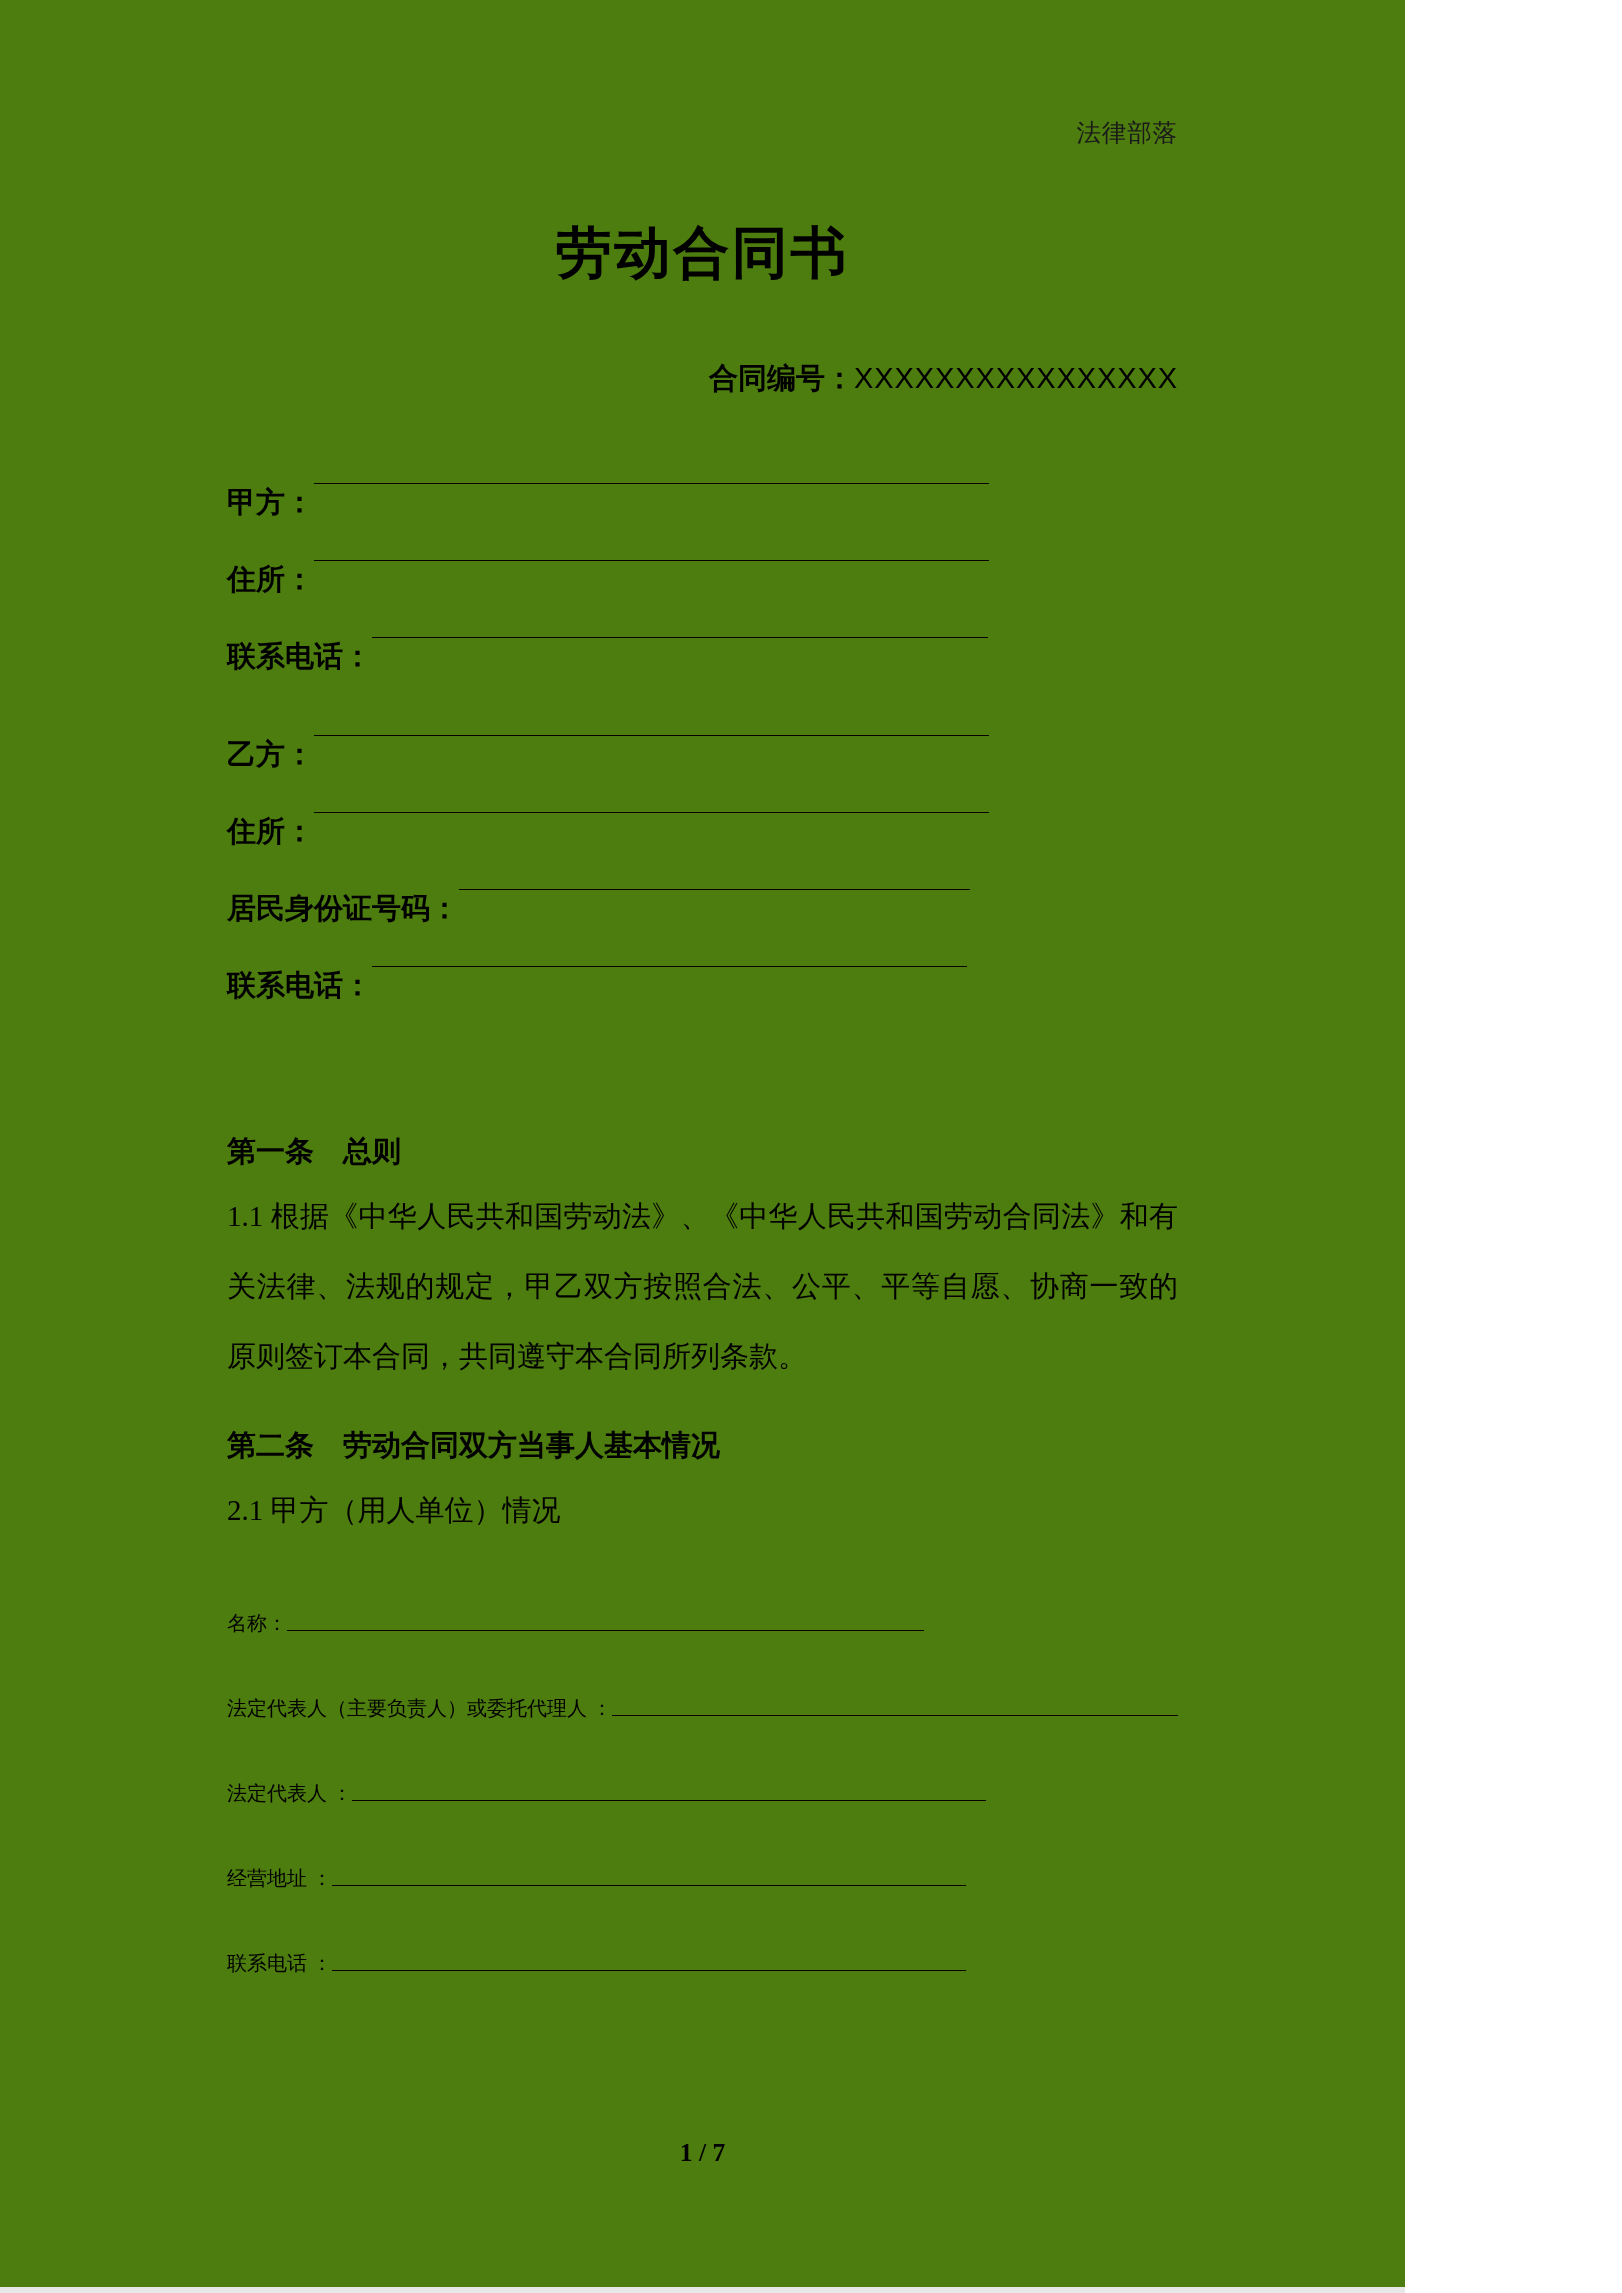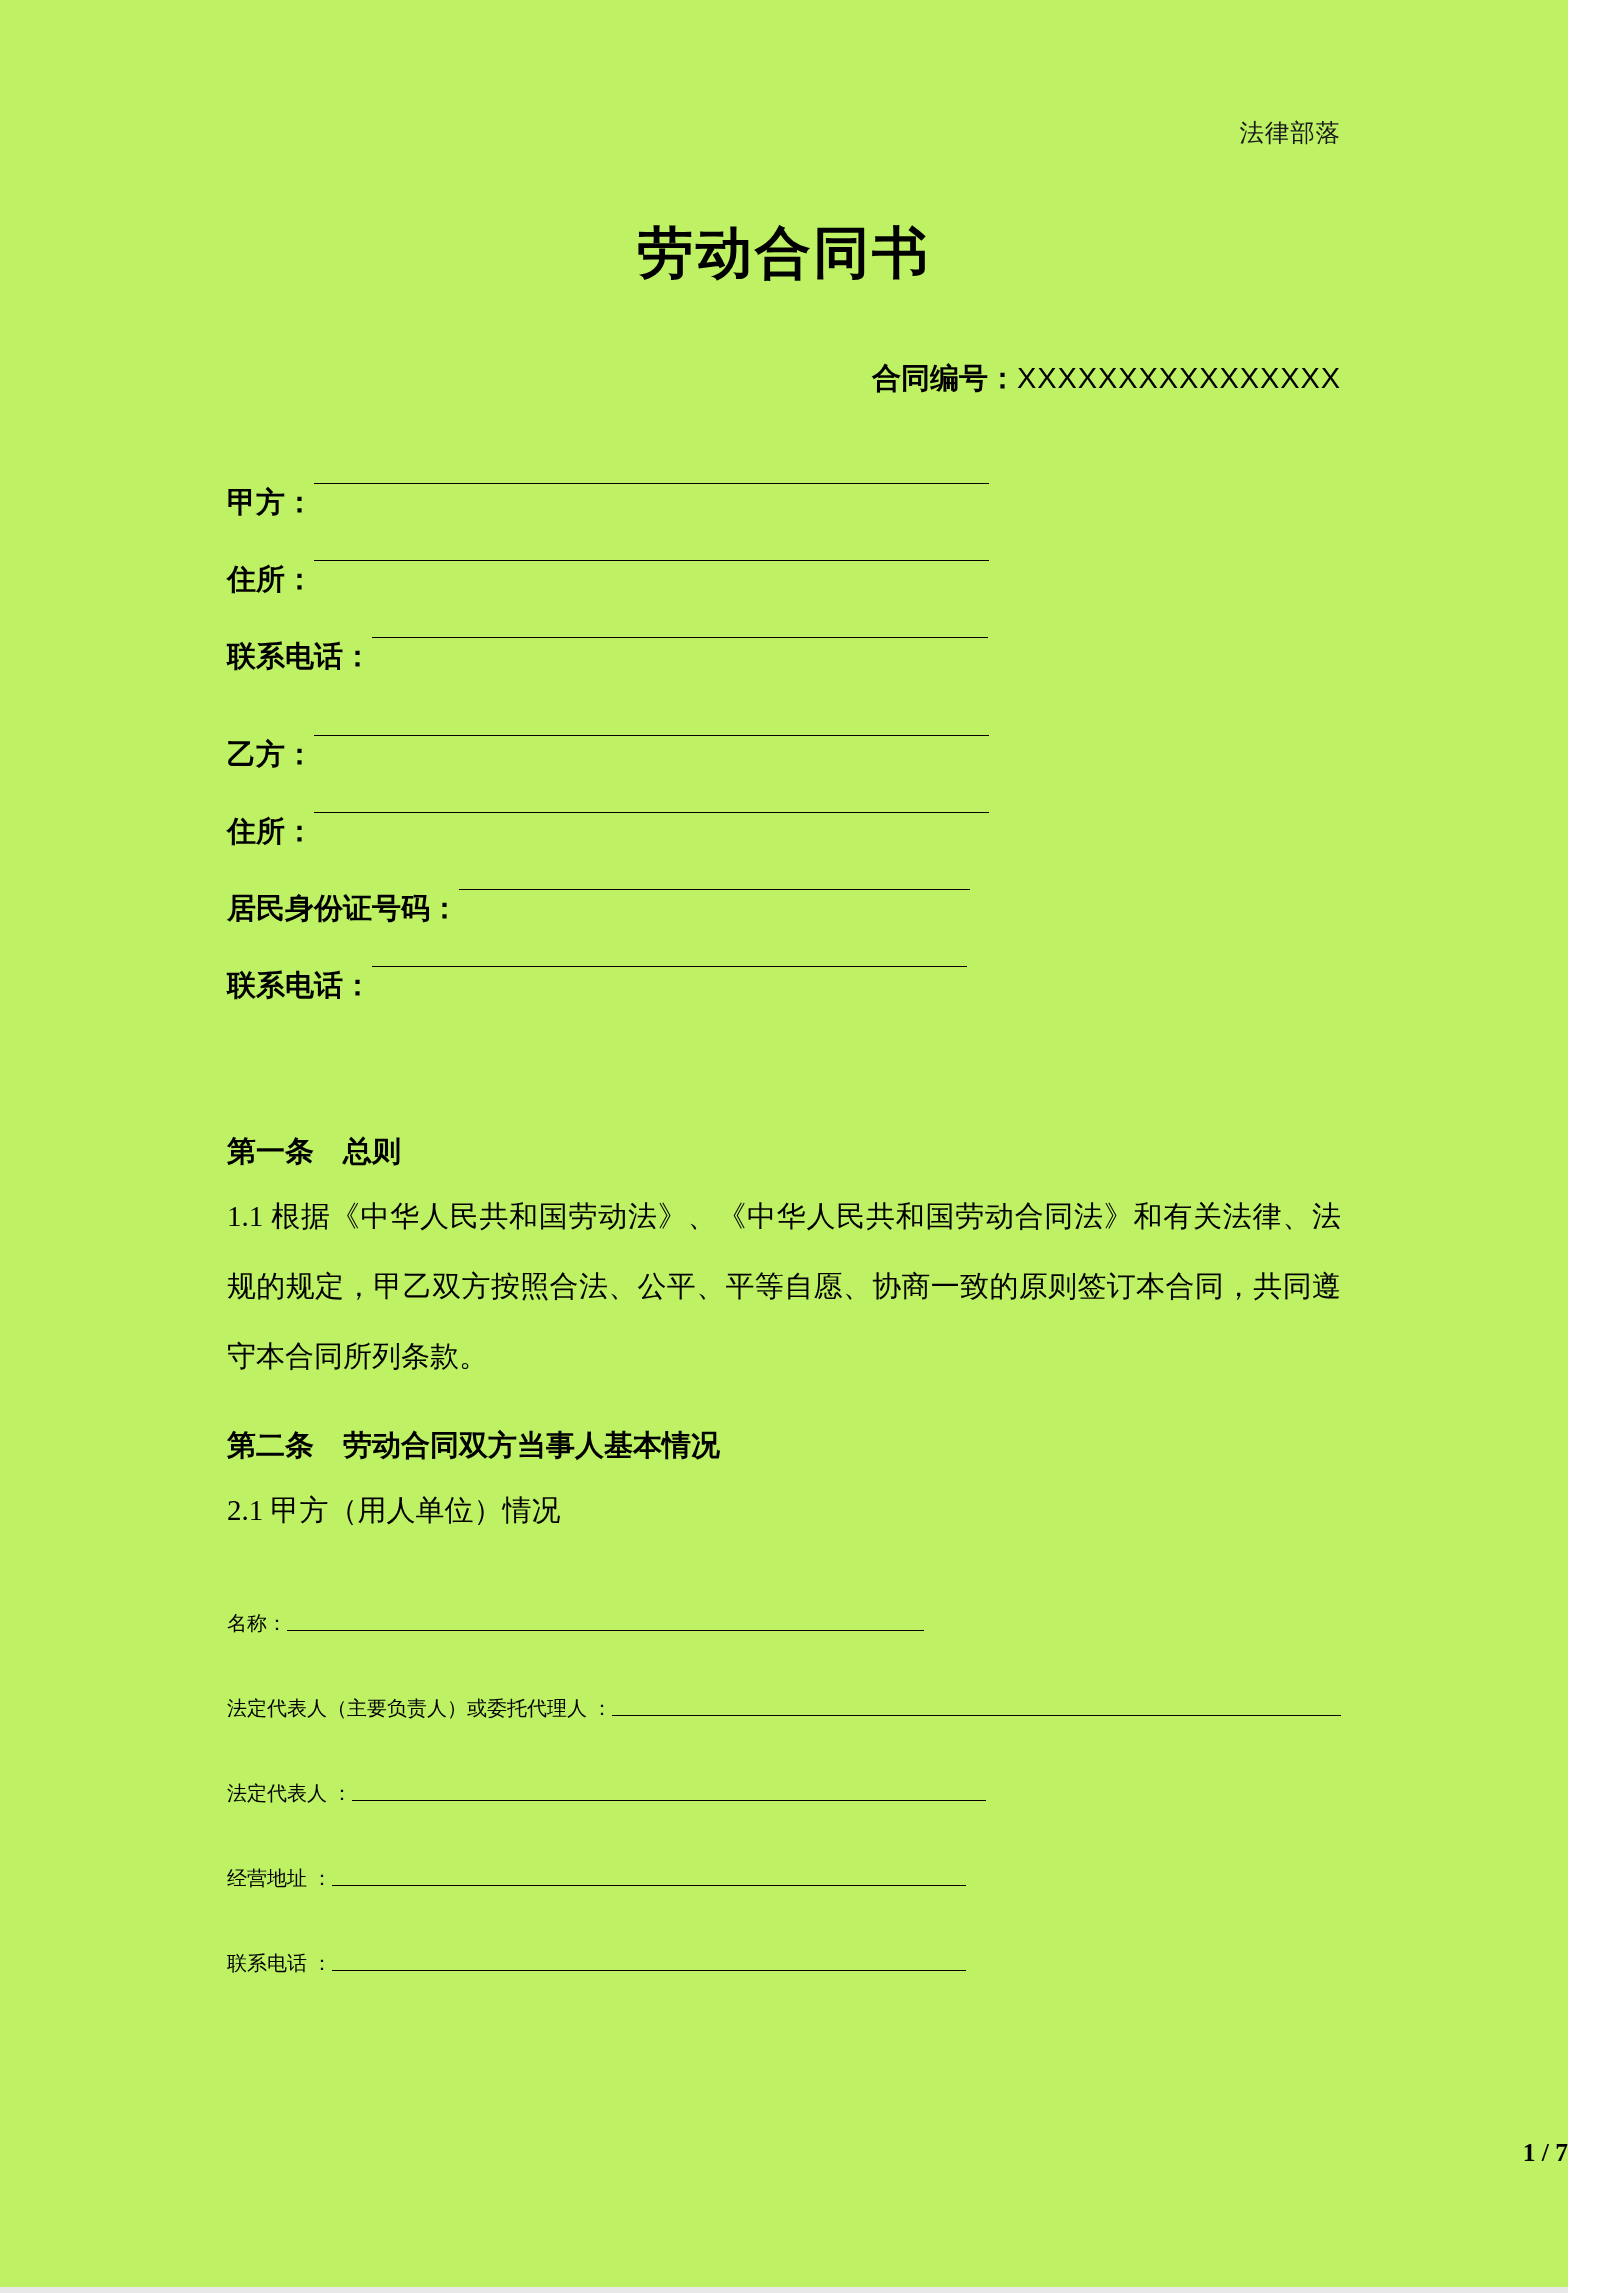--- a/index.html
+++ b/index.html
@@ -6,23 +6,23 @@
   html, body { background: #ffffff; }
   body {
     width: 1623px;
     height: 2294px;
     font-family: "Liberation Serif", serif;
     color: #000;
     position: relative;
   }
   .page {
     position: relative;
-    width: 1568px;
+    width: 1405px;
     height: 2294px;
-    background: #bef264;
+    background: #4d7c0f;
     padding: 116px 227px 0 227px;
     overflow: hidden;
   }
   .watermark {
     text-align: right;
     font-size: 24.5px;
     color: #1a1a1a;
     letter-spacing: 0.9px;
   }
   .title {
@@ -95,21 +95,21 @@
     font-size: 29px;
     line-height: 40px;
     text-align: left;
   }
   .fields { margin-top: 65px; }
   .footer {
     position: absolute;
     left: 0;
     right: 0;
     top: 2138px;
-    text-align: right;
+    text-align: center;
     font-size: 25.5px;
     font-weight: 700;
   }
   .page-edge {
     position: absolute;
     left: 0;
     right: 0;
     bottom: 0;
     height: 7.3px;
     background: #e8e8e8;

